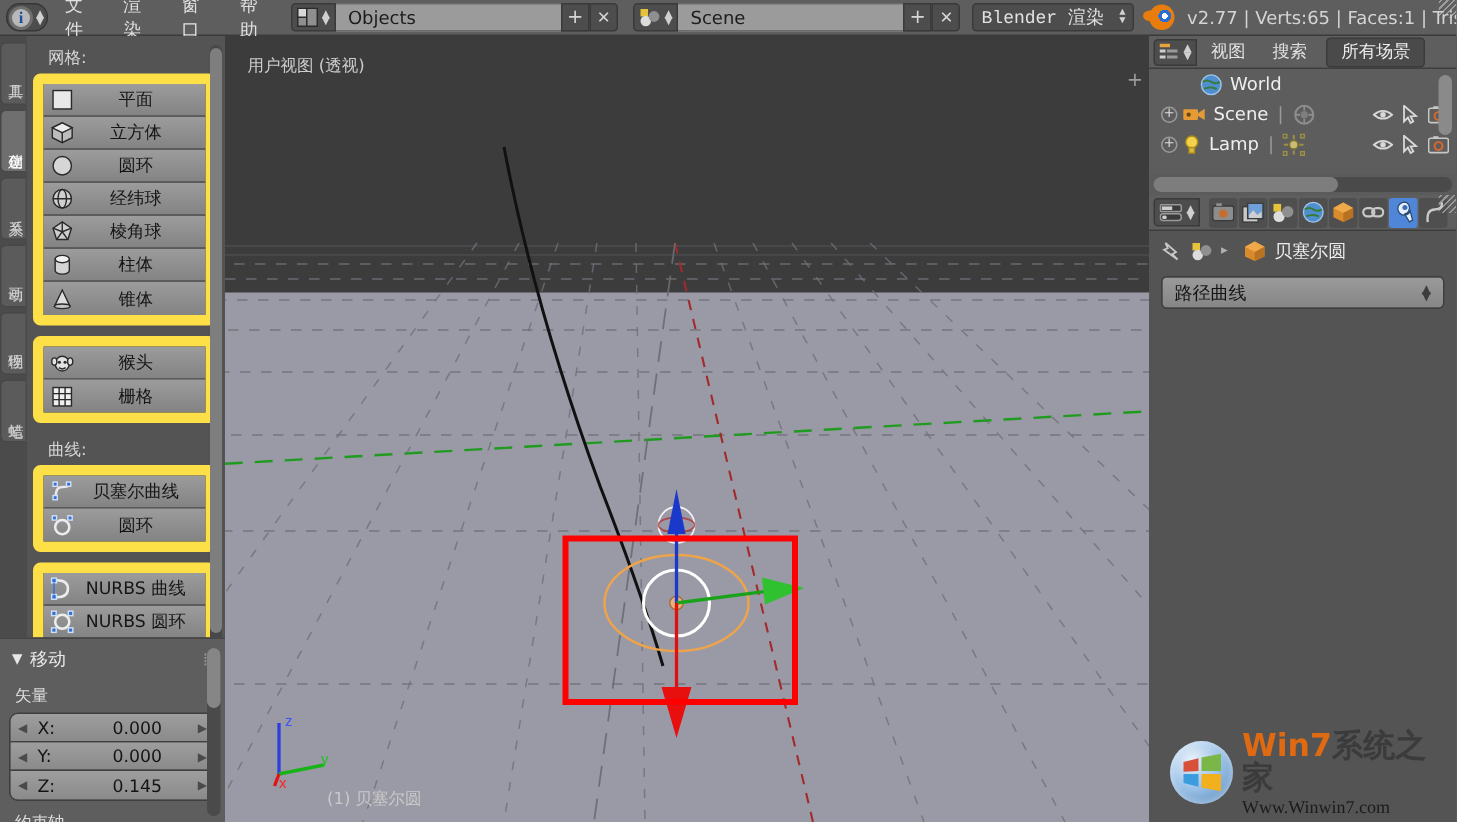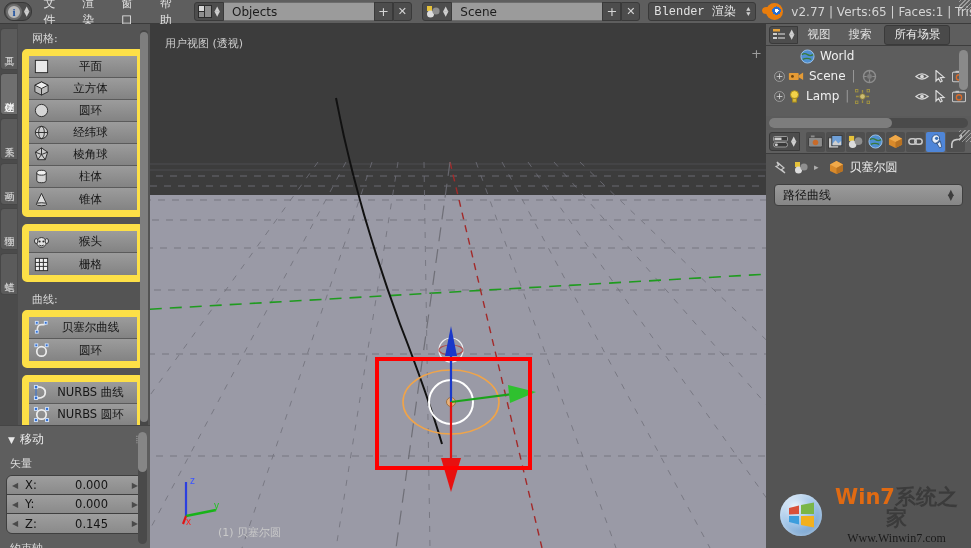--- a/index.html
+++ b/index.html
@@ -230,21 +230,21 @@
     position:absolute; right:6px; bottom:4px; width:185px; height:58px;
     display:flex; align-items:center; gap:6px; z-index:20;
     background:rgba(154,154,166,0.0);
   }
   .wm-orb {
     width:42px; height:42px; border-radius:50%;
     background:radial-gradient(circle at 35% 30%, #eaf2fb 0%, #9fc4e8 45%, #4a7fb5 100%);
     display:flex; align-items:center; justify-content:center; flex:none;
     box-shadow:inset 0 0 6px rgba(255,255,255,.6);
   }
-  .wm-text { display:flex; flex-direction:column; line-height:1;text-align:center; }
+  .wm-text { display:flex; flex-direction:column; line-height:1; }
   .wm-title { font-size:21px; font-weight:bold; letter-spacing:0px; }
   .wm-title .c1{color:#e06a12;} .wm-title .c3{color:#e06a12;}
   .wm-title .c4{color:#3b3b3b;}
   .wm-url { font-size:12px; color:#1b1b1b; font-family:"Liberation Serif", serif; margin-top:3px; }
 
   .corner-grip {
     position:absolute; width:12px; height:12px; overflow:hidden; opacity:.55;
   }
   .corner-grip::before{
     content:''; position:absolute; inset:0;

